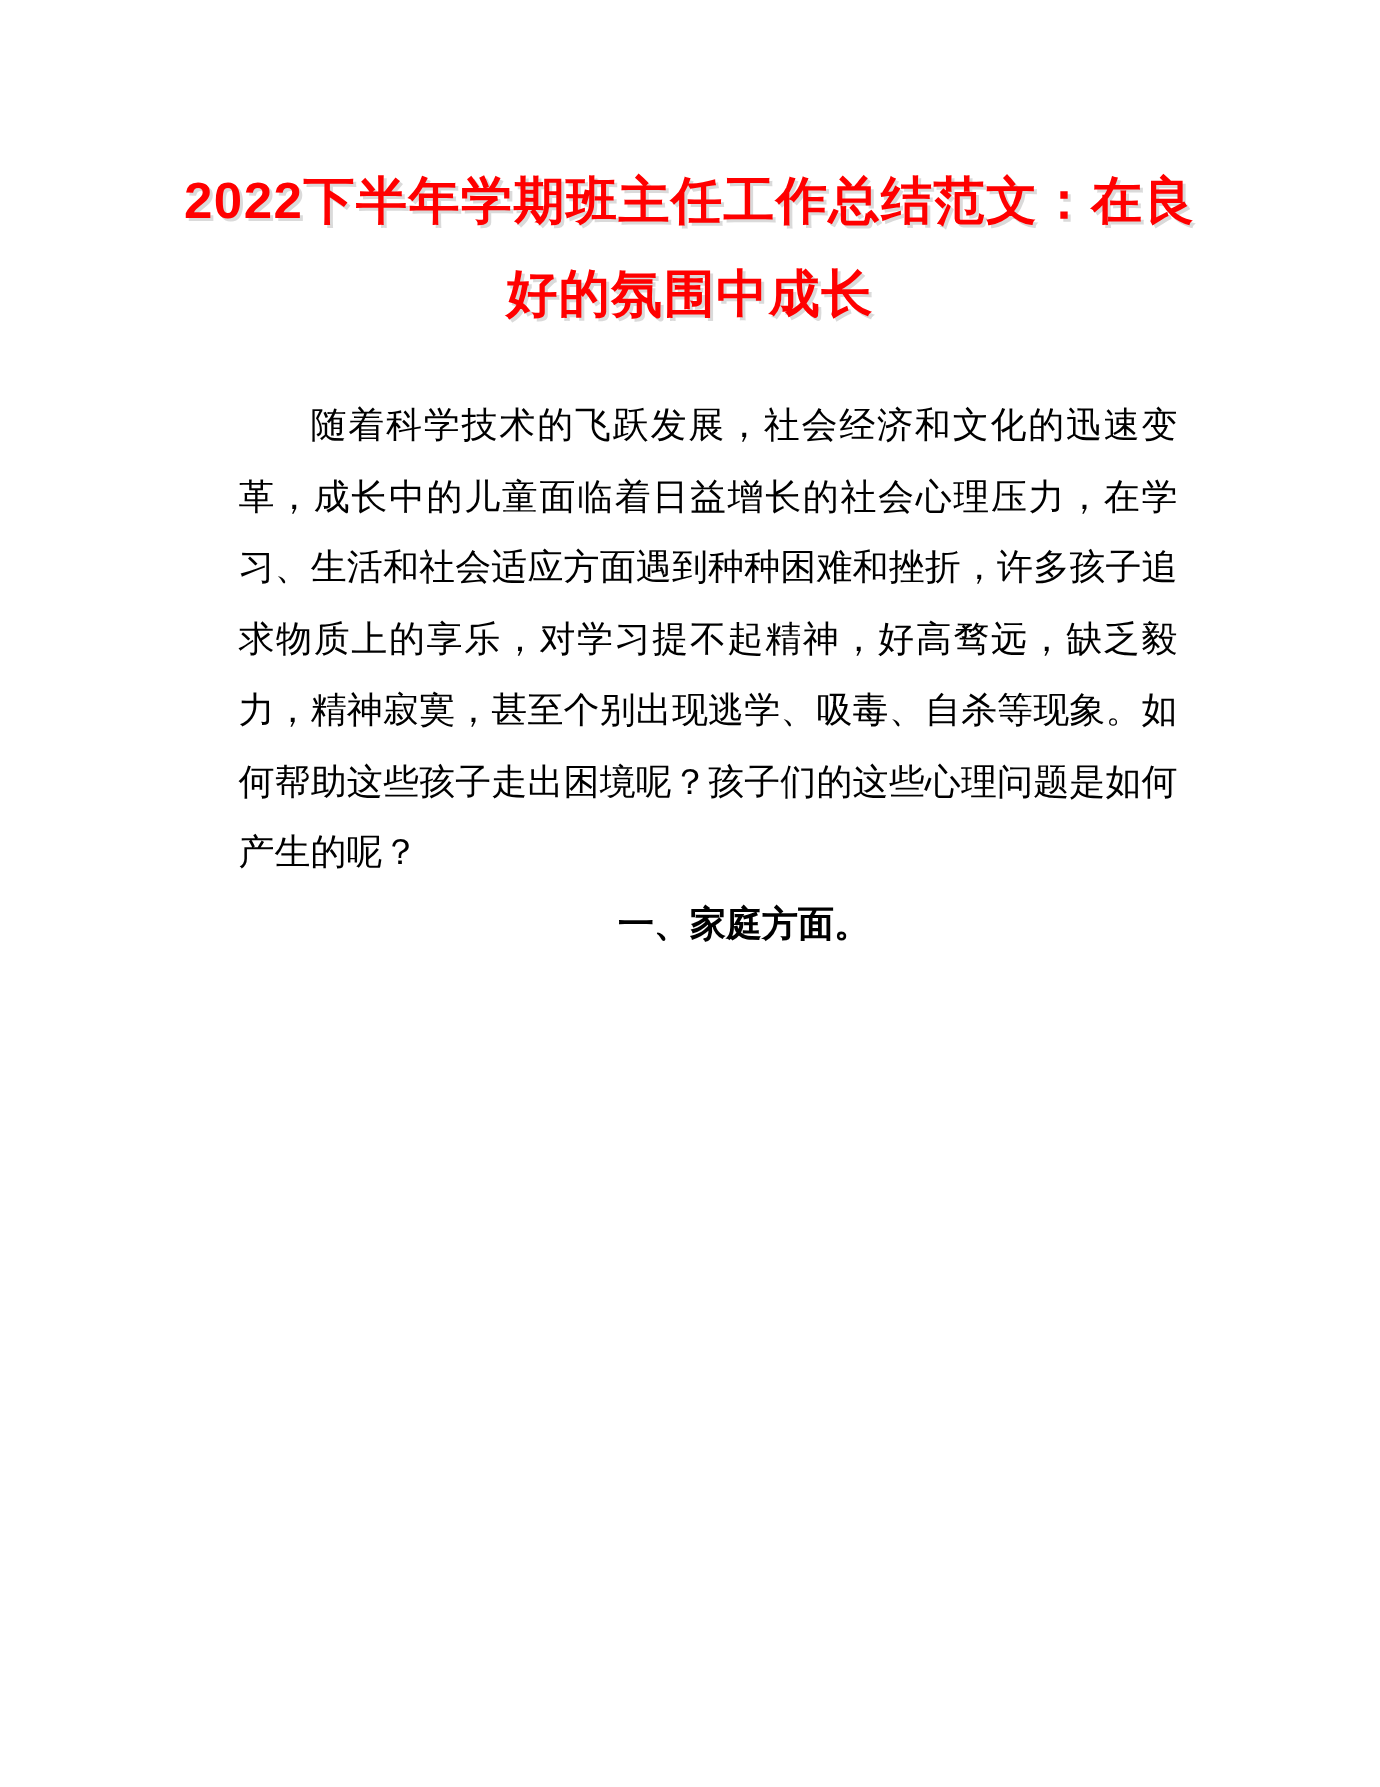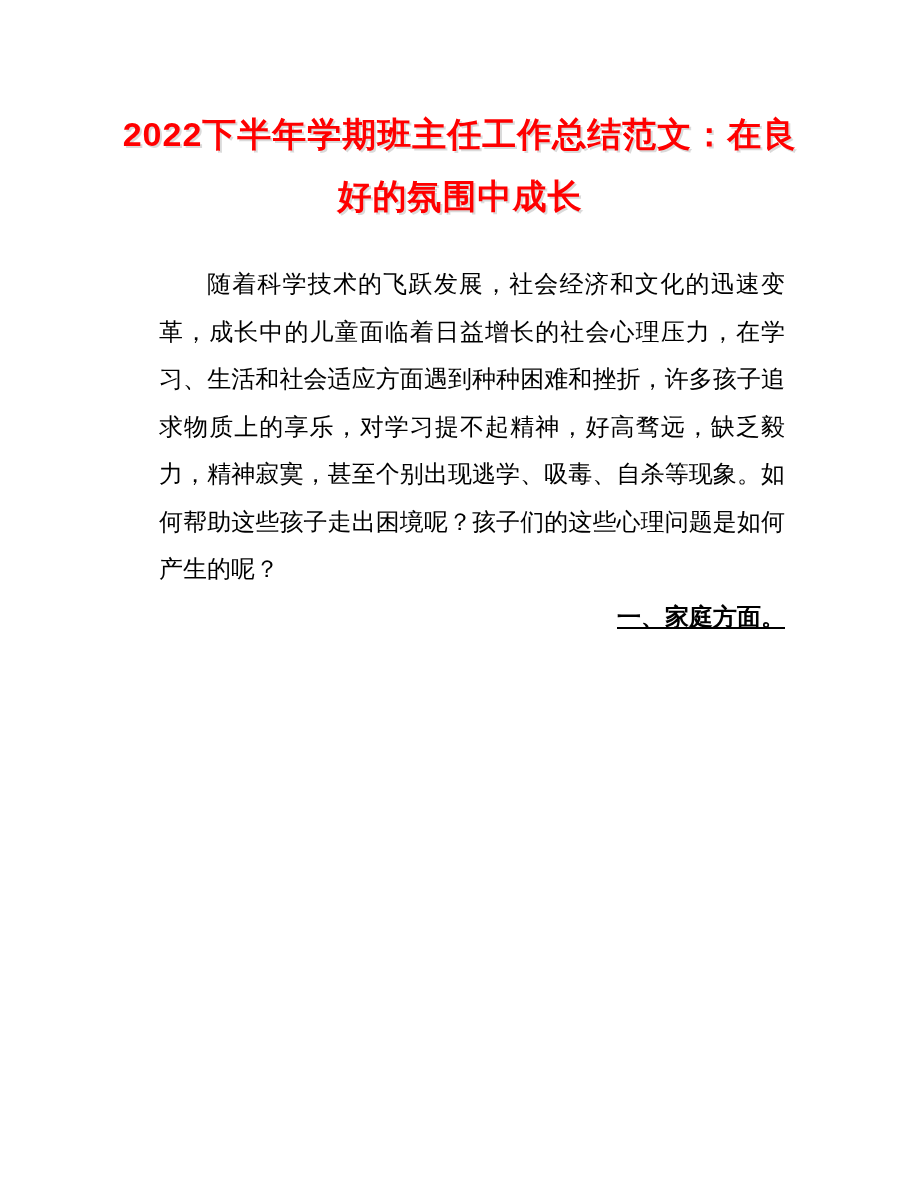--- a/index.html
+++ b/index.html
@@ -42,22 +42,21 @@
     line-height: 47.5px;
     text-align: justify;
     word-break: normal;
   }
   .doc-body p.indent {
     text-indent: 48px;
     margin-left: 24px;
   }
   .doc-body p.heading {
     font-weight: bold;
-    text-align: right;
-    text-decoration: underline;
+    text-align: center;
   }
   .page-footer {
     position: absolute;
     top: 1110px;
     left: 0;
     width: 100%;
     text-align: center;
     font-size: 18px;
     line-height: 26px;
     font-family: "Liberation Serif", serif;

